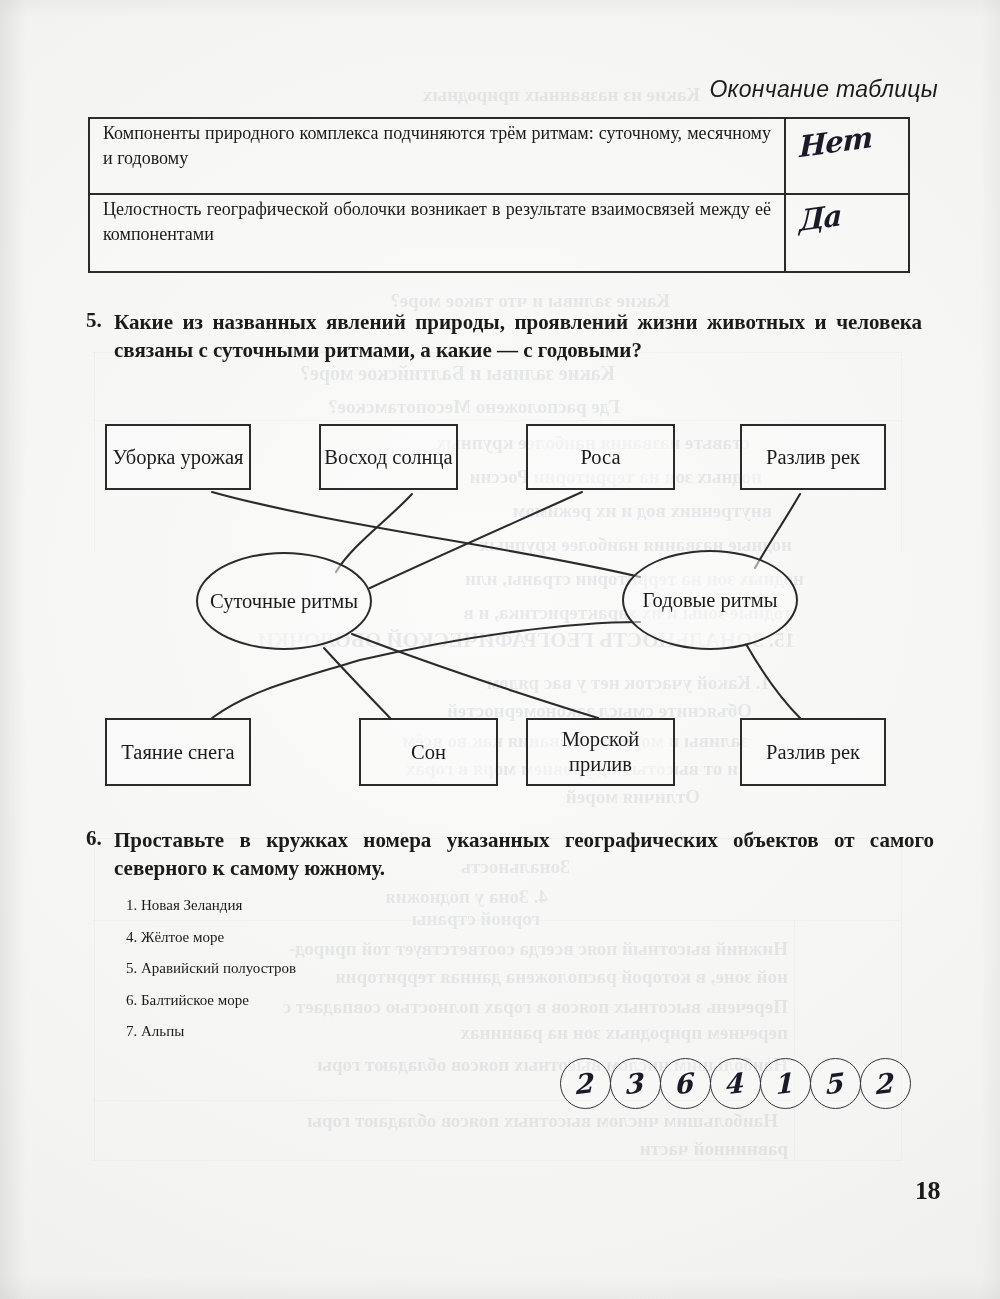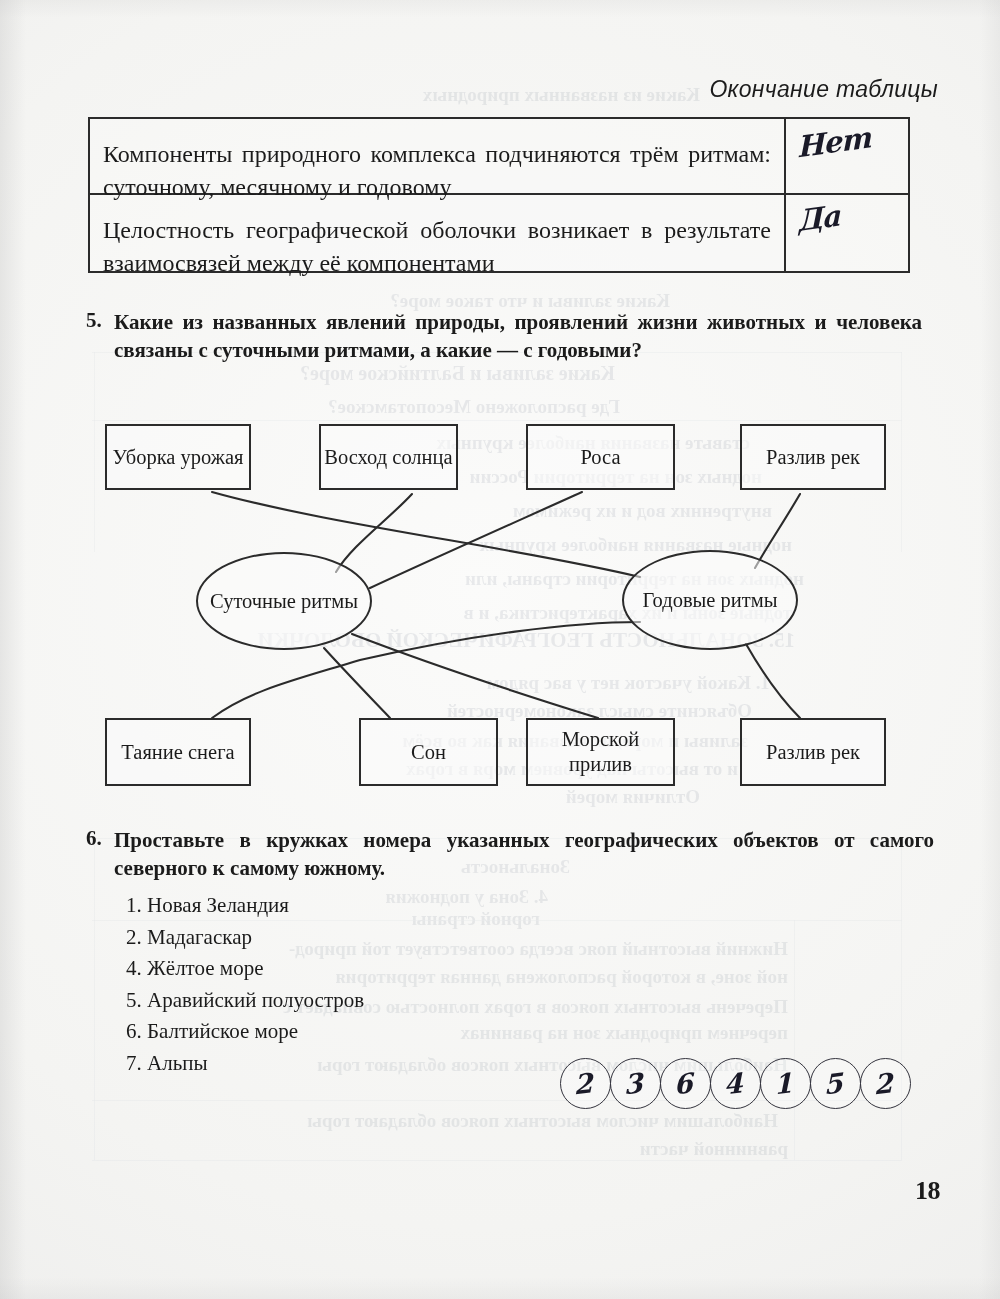--- a/index.html
+++ b/index.html
@@ -85,22 +85,22 @@
   .tbl-row {
     display: flex;
     height: 50%;
     box-sizing: border-box;
   }
   .tbl-row:first-child { border-bottom: 2px solid #2b2b2b; }
   .tbl-q {
     flex: 1 1 auto;
     border-right: 2px solid #2b2b2b;
     box-sizing: border-box;
-    padding: 19px 13px 0 13px;
-    font-size: 24px;
+    padding: 2px 13px 0 13px;
+    font-size: 18px;
     line-height: 1.38;
     text-align: justify;
     text-align-last: left;
     hyphens: manual;
   }
   .tbl-a {
     flex: 0 0 122px;
     position: relative;
   }
   .hand {
@@ -144,21 +144,21 @@
   #q5 { left: 86px; top: 308px; width: 856px; }
   #q6 { left: 86px; top: 826px; width: 856px; }
   #q6 .q-text { width: 820px; }
 
   
   .obj-list {
     position: absolute;
     left: 126px;
     top: 890px;
     z-index: 4;
-    font-size: 21px;
+    font-size: 15px;
     line-height: 31.5px;
   }
   .obj-item { white-space: nowrap; }
 
   
   #diagram {
     position: absolute;
     left: 0;
     top: 0;
     width: 1000px;
@@ -351,21 +351,20 @@
   <span>Разлив рек</span>
 </div>
 
 <div class="q-block" id="q6">
   <div class="q-num">6.</div>
   <div class="q-text">Проставьте в кружках номера указанных географических объектов от самого северного к самому южному.</div>
 </div>
 
 <div class="obj-list">
   <div class="obj-item">1. Новая Зеландия</div>
-  <div class="obj-item">2. Мадагаскар</div>
   <div class="obj-item">4. Жёлтое море</div>
   <div class="obj-item">5. Аравийский полуостров</div>
   <div class="obj-item">6. Балтийское море</div>
   <div class="obj-item">7. Альпы</div>
 </div>
 
 <div class="circles">
   <div class="ans-circle">
     <span class="hand">2</span>
   </div>

